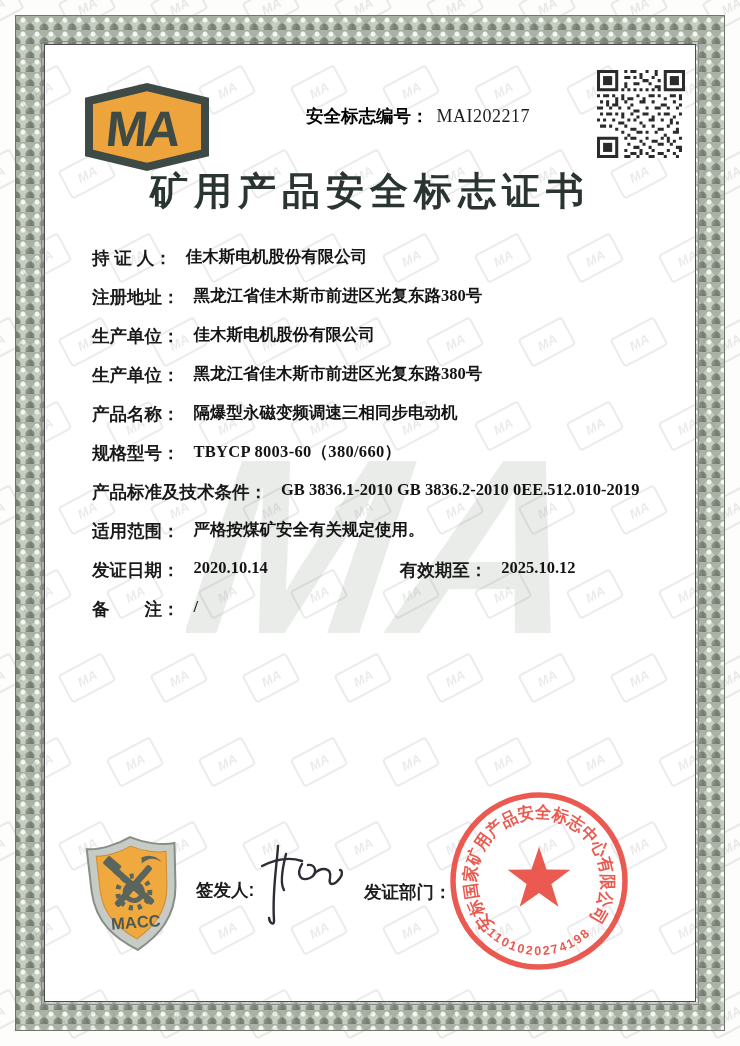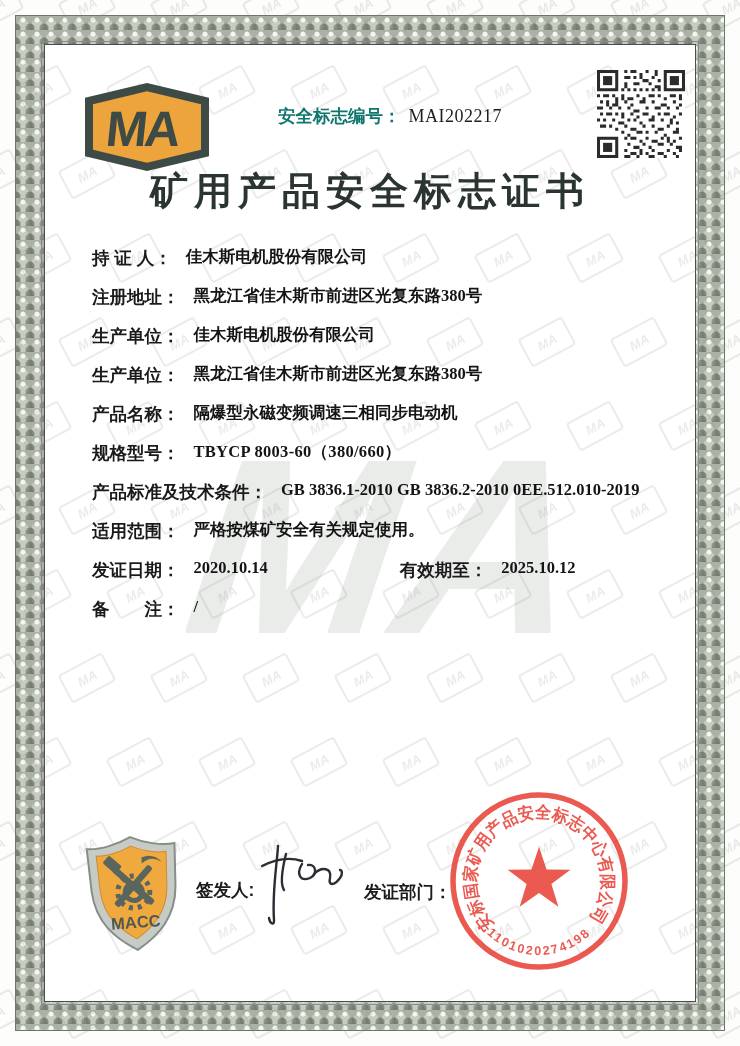--- a/index.html
+++ b/index.html
@@ -24,21 +24,21 @@
   .wm-layer{position:absolute;inset:0;z-index:3;pointer-events:none;overflow:hidden;}
   .wm{position:absolute;width:46px;height:28px;border:2px solid rgba(128,138,128,.17);
       border-radius:4px;transform:rotate(-28deg);display:flex;align-items:center;justify-content:center;}
   .wm span{font:italic 900 13px "Liberation Sans",sans-serif;color:rgba(128,138,128,.17);}
 
   .content{position:absolute;inset:0;z-index:4;}
 
   
   .ma-badge{position:absolute;left:84px;top:82px;}
   .cert-no{position:absolute;left:278px;top:104px;white-space:nowrap;}
-  .cert-no .lbl{font:bold 17.5px "Liberation Sans",sans-serif;color:#0f766e;}
+  .cert-no .lbl{font:bold 17.5px "Liberation Sans",sans-serif;color:#000000;margin-left:28px;}
   .cert-no .val{font:18px "Liberation Serif",serif;color:#1e1e1e;margin-left:8px;letter-spacing:.5px;}
   .qr{position:absolute;left:597px;top:70px;}
 
   .title{position:absolute;left:0;right:0;top:166px;text-align:center;
     font-family:"Liberation Serif",serif;font-weight:900;font-size:38px;letter-spacing:6px;color:#2a3531;}
 
   
   .fields{position:absolute;left:92px;top:246px;width:578px;}
   .row{height:39px;display:flex;align-items:flex-start;white-space:nowrap;}
   .row .lbl{font:bold 17.5px "Liberation Sans",sans-serif;color:#1a1a1a;margin-right:14px;}

